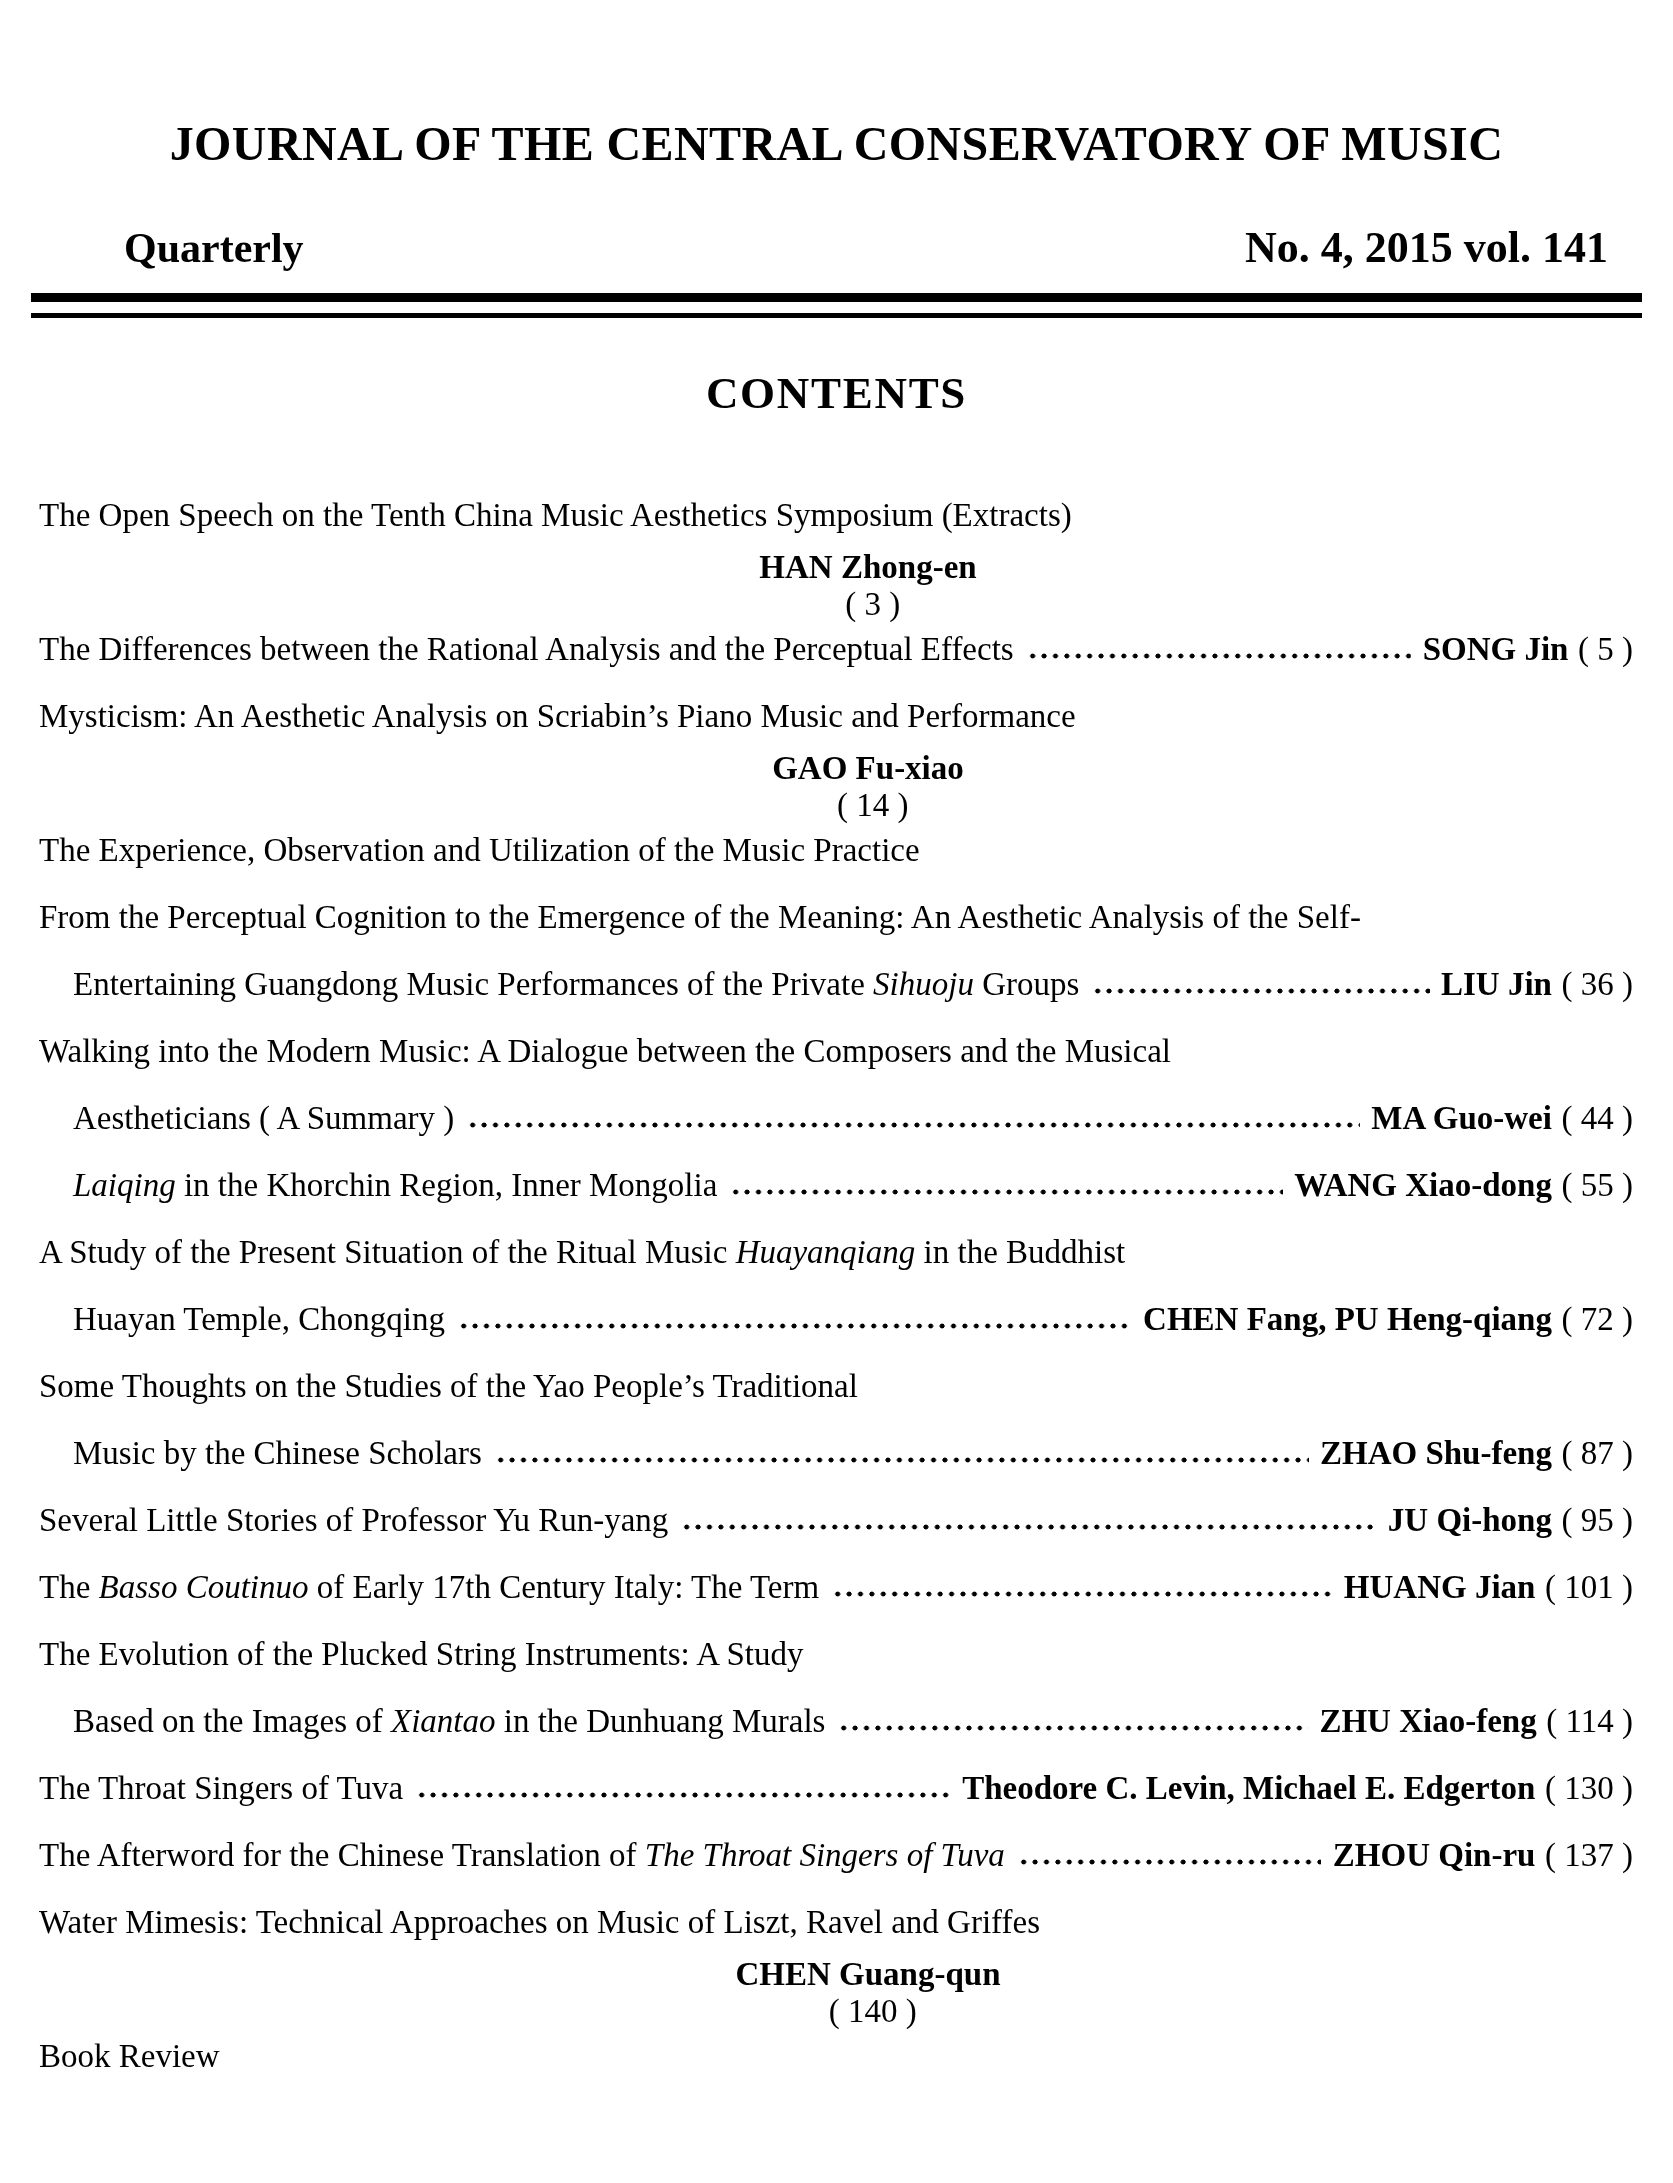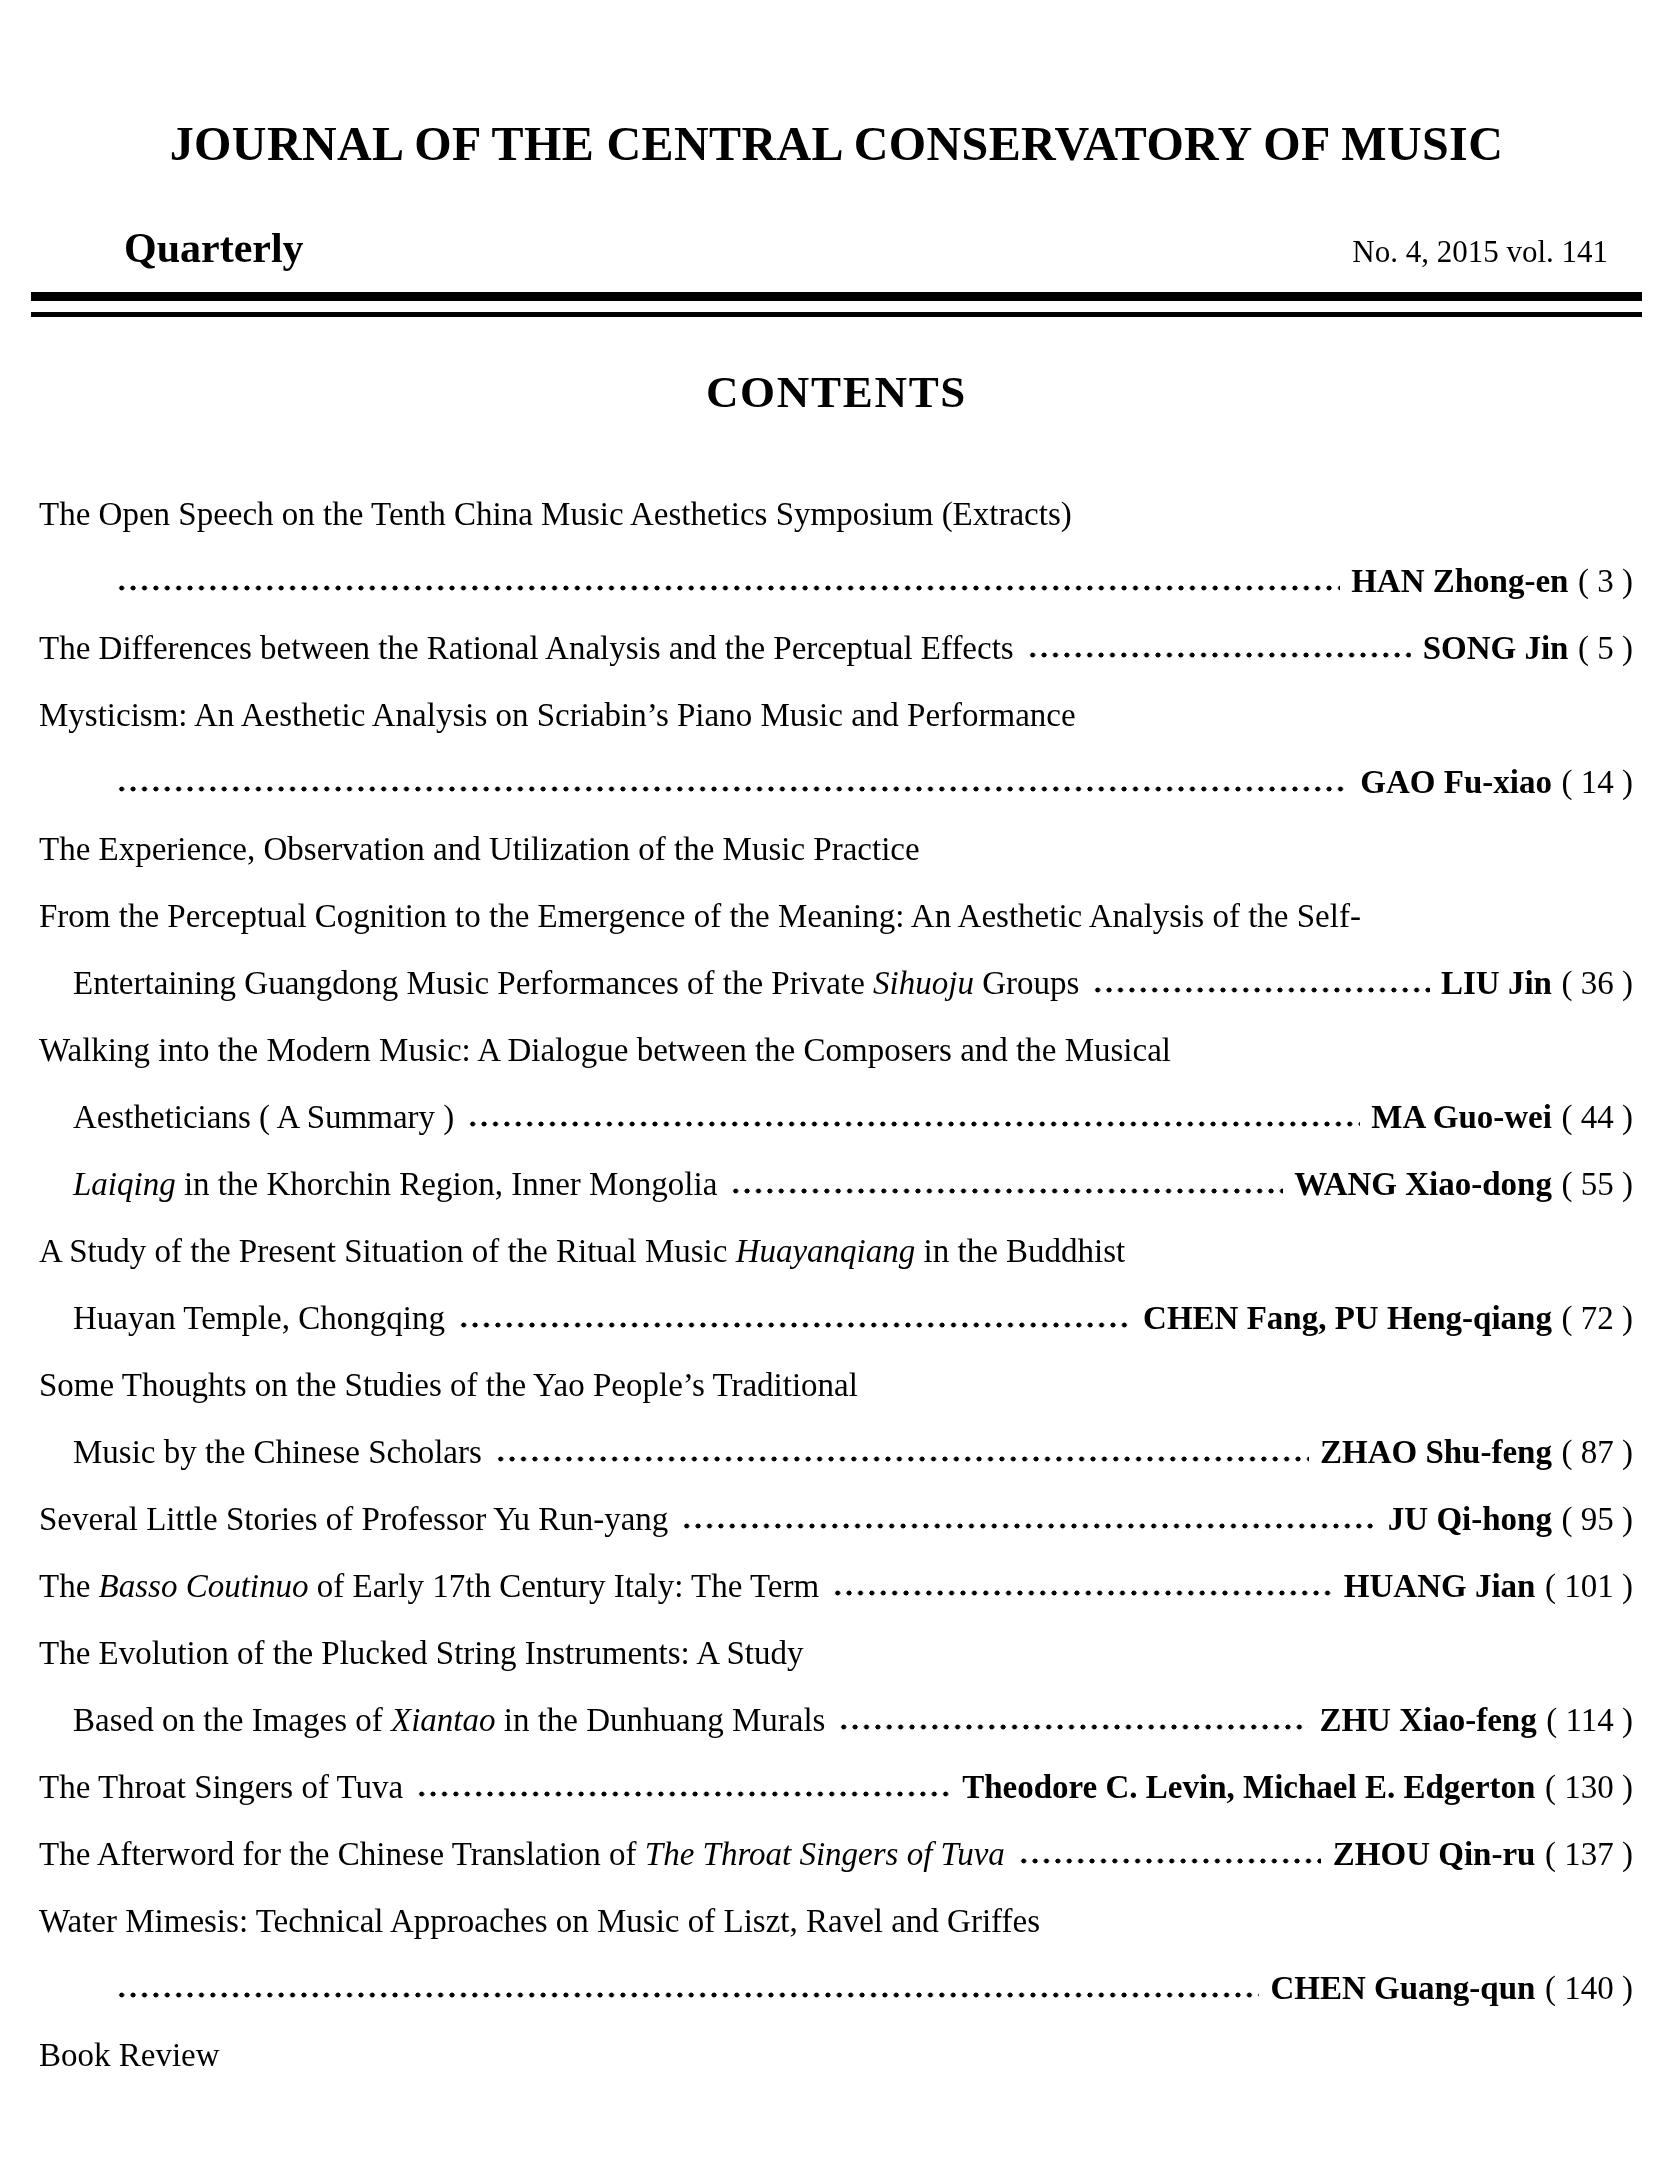--- a/index.html
+++ b/index.html
@@ -36,22 +36,22 @@
     padding-left: 124px;
     padding-right: 65px;
     margin-top: 16.6px;
   }
   .issue-label {
     font-size: 42px;
     font-weight: bold;
     margin-top: 37px;
   }
   .issue-info {
-    font-size: 31px;
-    font-weight: normal;
+    font-size: 44px;
+    font-weight: bold;
     text-align: right;
   }
   .double-rule {
     margin: 20px 31px 0 31px;
   }
   .rule-thick {
     height: 8.7px;
     background: #000;
   }
   .rule-gap {
@@ -79,20 +79,21 @@
     display: flex;
     align-items: center;
     white-space: nowrap;
     text-align: center;
   }
   .toc-line.indent-cont {
     padding-left: 34px;
   }
   .toc-line.indent-leader {
     padding-left: 64px;
+    flex-direction: column;
   }
   .title-text .em {
     font-style: italic;
   }
   .leader {
     flex: 1 1 auto;
     min-width: 39px;
     height: 6.1px;
     margin: 0 11.4px 0 13px;
     align-self: center;

